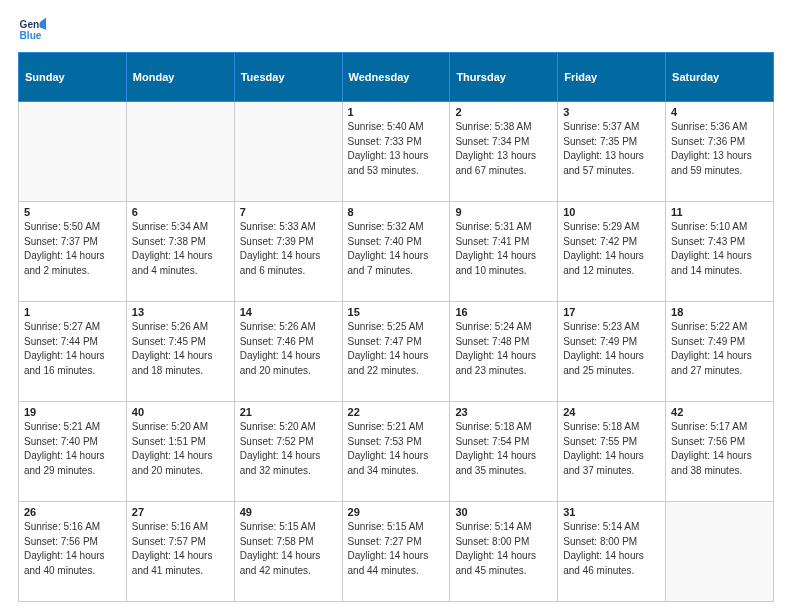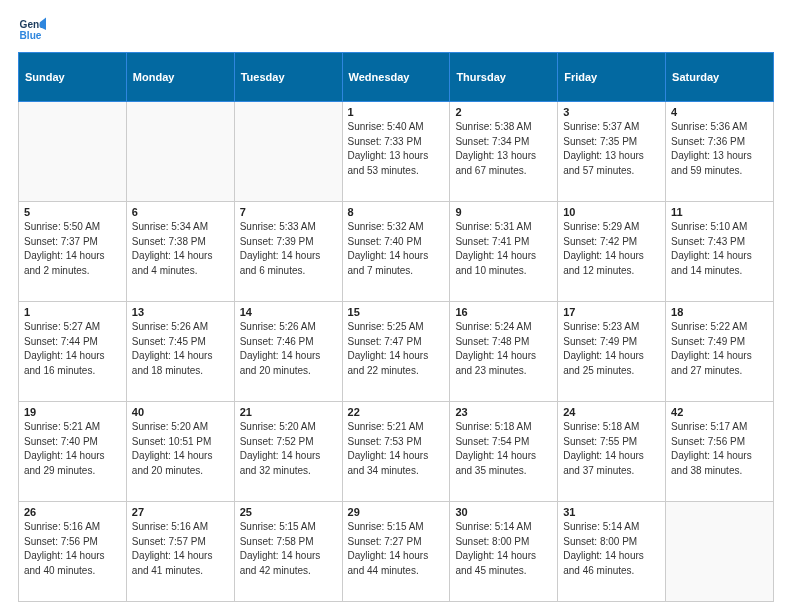--- a/index.html
+++ b/index.html
@@ -206,21 +206,21 @@
             <div class="day-info"><span>Sunrise: 5:22 AM</span><br><span>Sunset: 7:49 PM</span><br><span>Daylight: 14 hours</span><br><span>and 27 minutes.</span></div>
           </td>
         </tr>
         <tr>
           <td>
             <div class="day-number">19</div>
             <div class="day-info"><span>Sunrise: 5:21 AM</span><br><span>Sunset: 7:40 PM</span><br><span>Daylight: 14 hours</span><br><span>and 29 minutes.</span></div>
           </td>
           <td>
             <div class="day-number">40</div>
-            <div class="day-info"><span>Sunrise: 5:20 AM</span><br><span>Sunset: 10:51 PM</span><br><span>Daylight: 14 hours</span><br><span>and 20 minutes.</span></div>
+            <div class="day-info"><span>Sunrise: 5:20 AM</span><br><span>Sunset: 1:51 PM</span><br><span>Daylight: 14 hours</span><br><span>and 20 minutes.</span></div>
           </td>
           <td>
             <div class="day-number">21</div>
             <div class="day-info"><span>Sunrise: 5:20 AM</span><br><span>Sunset: 7:52 PM</span><br><span>Daylight: 14 hours</span><br><span>and 32 minutes.</span></div>
           </td>
           <td>
             <div class="day-number">22</div>
             <div class="day-info"><span>Sunrise: 5:21 AM</span><br><span>Sunset: 7:53 PM</span><br><span>Daylight: 14 hours</span><br><span>and 34 minutes.</span></div>
           </td>
           <td>
@@ -239,21 +239,21 @@
         <tr>
           <td>
             <div class="day-number">26</div>
             <div class="day-info"><span>Sunrise: 5:16 AM</span><br><span>Sunset: 7:56 PM</span><br><span>Daylight: 14 hours</span><br><span>and 40 minutes.</span></div>
           </td>
           <td>
             <div class="day-number">27</div>
             <div class="day-info"><span>Sunrise: 5:16 AM</span><br><span>Sunset: 7:57 PM</span><br><span>Daylight: 14 hours</span><br><span>and 41 minutes.</span></div>
           </td>
           <td>
-            <div class="day-number">25</div>
+            <div class="day-number">49</div>
             <div class="day-info"><span>Sunrise: 5:15 AM</span><br><span>Sunset: 7:58 PM</span><br><span>Daylight: 14 hours</span><br><span>and 42 minutes.</span></div>
           </td>
           <td>
             <div class="day-number">29</div>
             <div class="day-info"><span>Sunrise: 5:15 AM</span><br><span>Sunset: 7:27 PM</span><br><span>Daylight: 14 hours</span><br><span>and 44 minutes.</span></div>
           </td>
           <td>
             <div class="day-number">30</div>
             <div class="day-info"><span>Sunrise: 5:14 AM</span><br><span>Sunset: 8:00 PM</span><br><span>Daylight: 14 hours</span><br><span>and 45 minutes.</span></div>
           </td>

